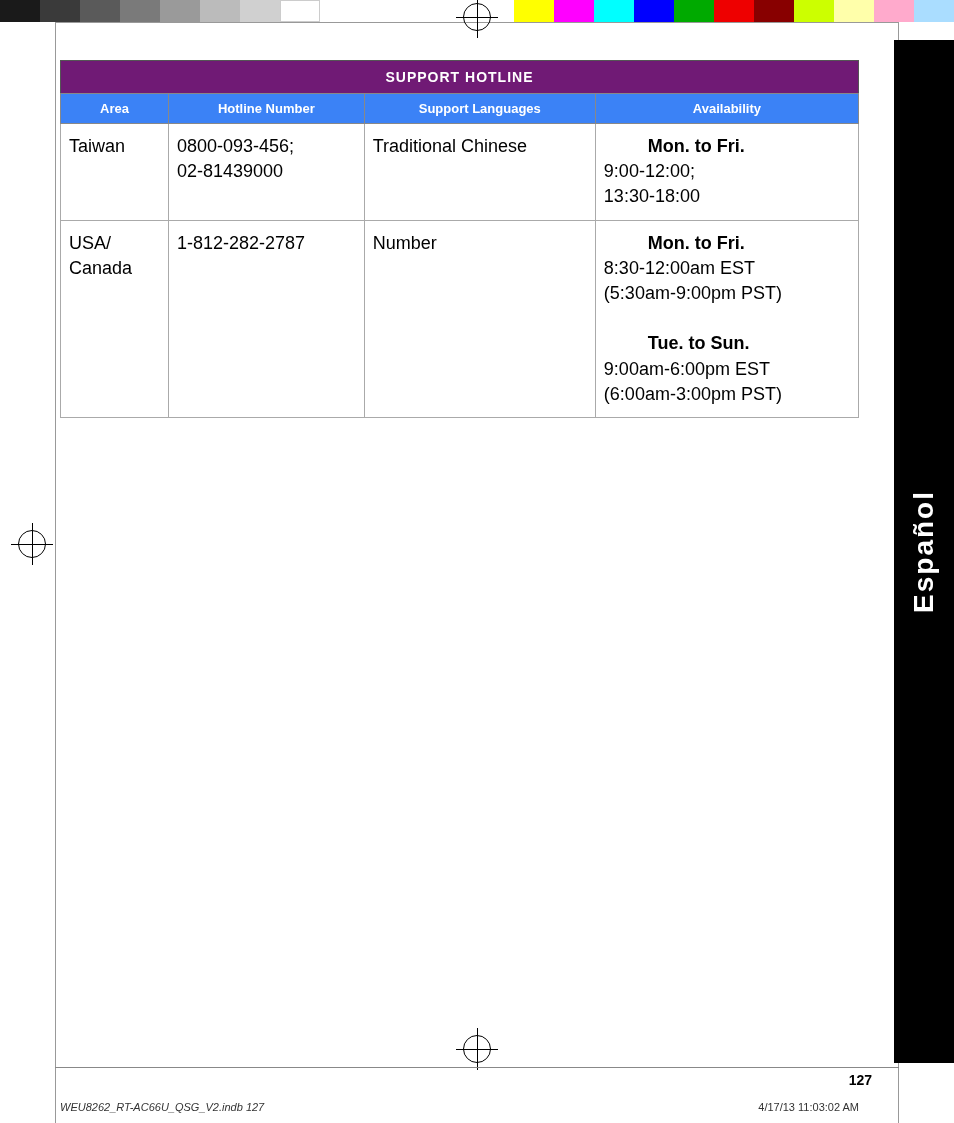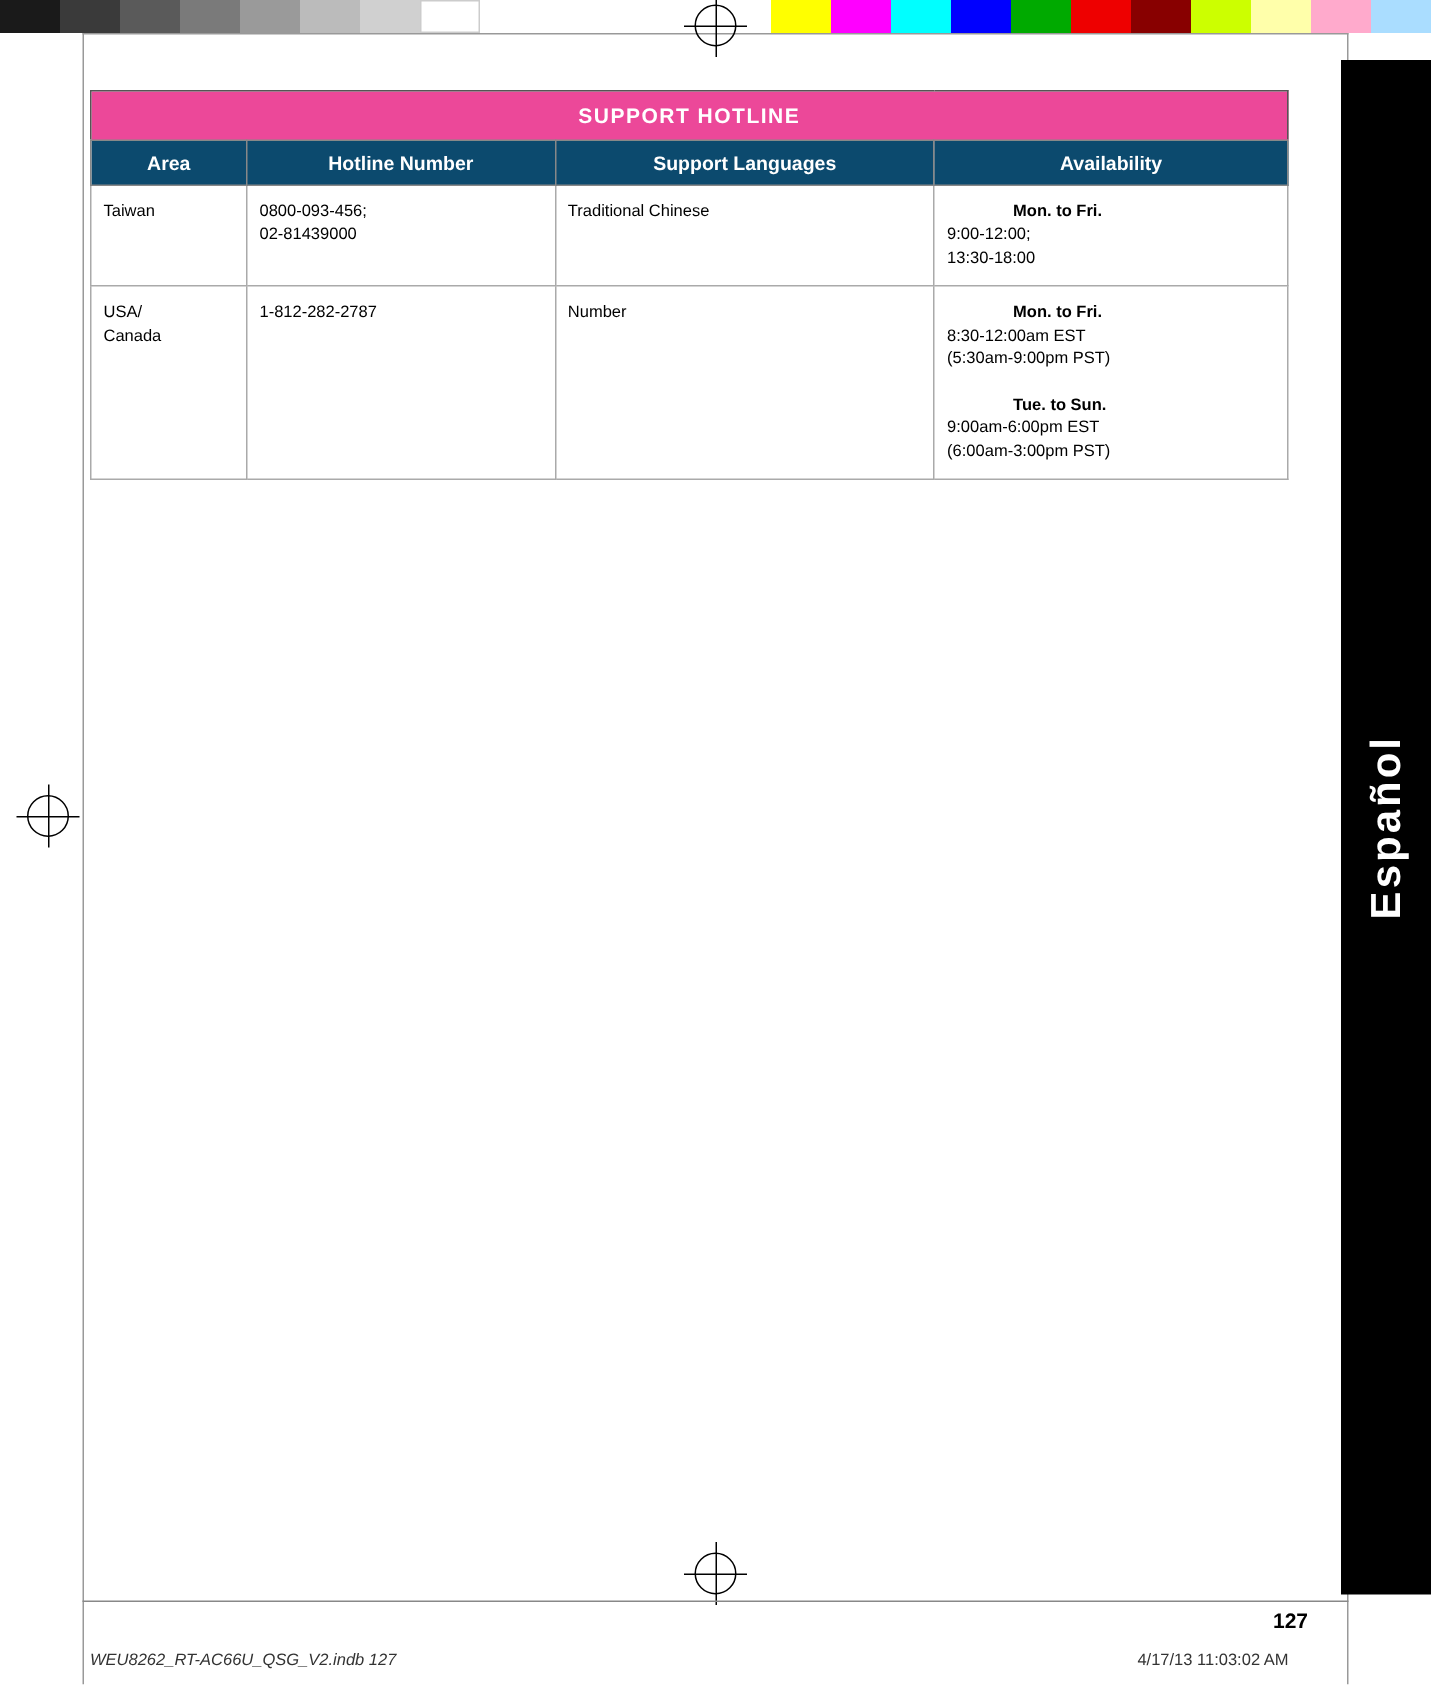--- a/index.html
+++ b/index.html
@@ -111,44 +111,44 @@
 
     
     .support-table {
       width: 100%;
       border-collapse: collapse;
       border: 1px solid #555;
       margin-top: 20px;
     }
 
     .table-title {
-      background: #ec4899;
+      background: #701a75;
       color: #ffffff;
       text-align: center;
       font-size: 14px;
       font-weight: bold;
       padding: 8px 4px;
       letter-spacing: 1px;
     }
 
     .col-header {
-      background: #0c4a6e;
+      background: #3b82f6;
       color: #ffffff;
       text-align: center;
       font-weight: bold;
       padding: 7px 6px;
       border: 1px solid #888;
       font-size: 13px;
     }
 
     .data-cell {
       padding: 10px 8px;
       border: 1px solid #aaa;
       vertical-align: top;
-      font-size: 11px;
+      font-size: 18px;
       line-height: 1.4;
     }
 
     .availability-text b {
       font-weight: bold;
       padding-left: 44px;
     }
 
     
     .page-number {

